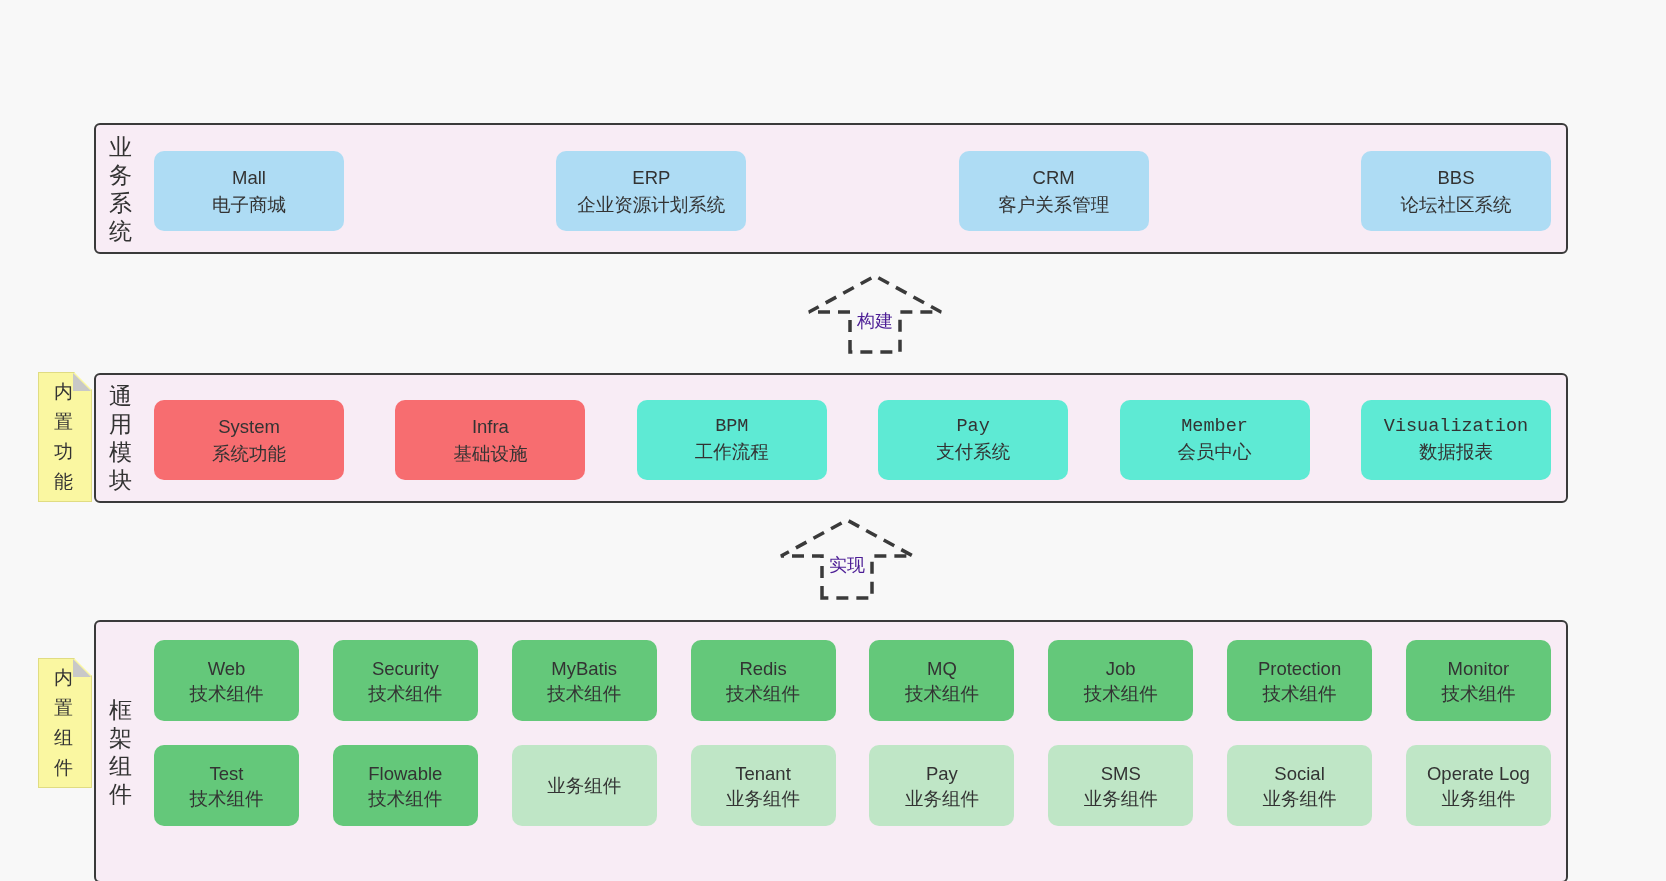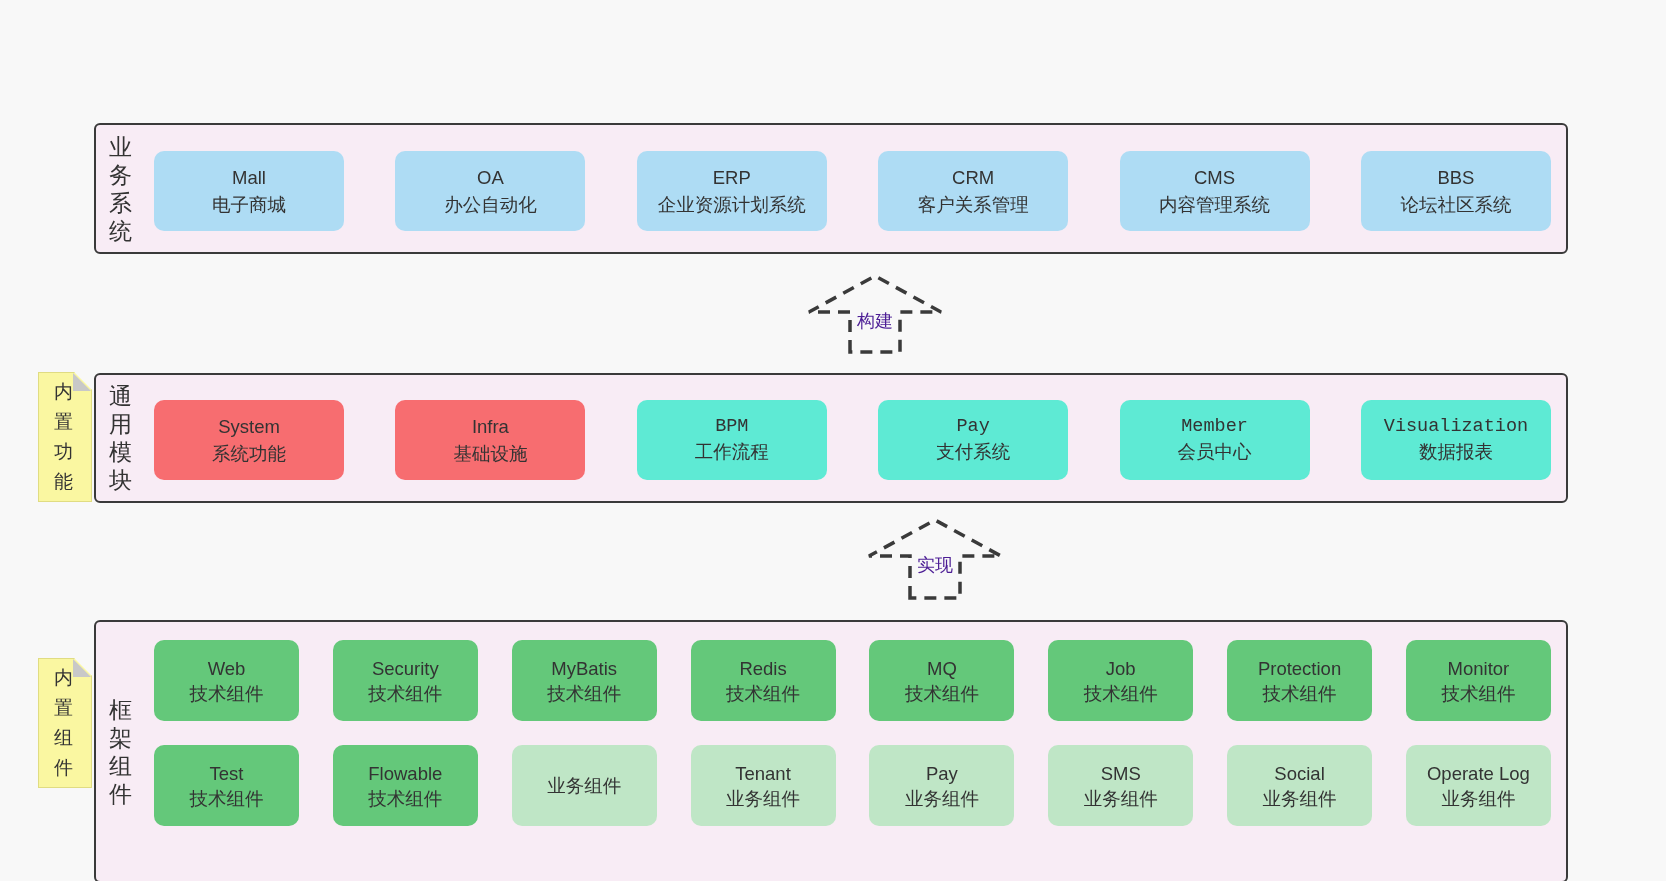--- a/index.html
+++ b/index.html
@@ -88,21 +88,21 @@
     font-size:19px;
     line-height:30px;
     word-break:break-all;
     color:#333333;
   }
   .arrow {
     position:absolute;
     width:136px;
   }
   .arrow-1 { left:807px; top:274px; height:80px; }
-  .arrow-2 { left:867px; top:518px; height:82px; }
+  .arrow-2 { left:779px; top:518px; height:82px; }
   .arrow svg { position:absolute; left:0; top:0; }
   .arrow-label {
     position:absolute;
     left:50%; top:34px;
     transform:translateX(-50%);
     background:#f8f8f8;
     padding:1px 3px;
     font-size:18px;
     white-space:nowrap;
     color:#4c1d95;
@@ -112,34 +112,26 @@
 <body>
 
 <div class="layer layer-business">
   <div class="v-label">业务系统</div>
   <div class="row row-biz">
     <div class="box box-lg blue">
       <div>Mall</div>
       <div>电子商城</div>
     </div>
     <div class="box box-lg blue">
-      <div>OA</div>
-      <div>办公自动化</div>
-    </div>
-    <div class="box box-lg blue">
       <div>ERP</div>
       <div>企业资源计划系统</div>
     </div>
     <div class="box box-lg blue">
       <div>CRM</div>
       <div>客户关系管理</div>
-    </div>
-    <div class="box box-lg blue">
-      <div>CMS</div>
-      <div>内容管理系统</div>
     </div>
     <div class="box box-lg blue">
       <div>BBS</div>
       <div>论坛社区系统</div>
     </div>
   </div>
 </div>
 
 <div class="arrow arrow-1">
   <svg width="136" height="80" viewBox="0 0 136 80">

